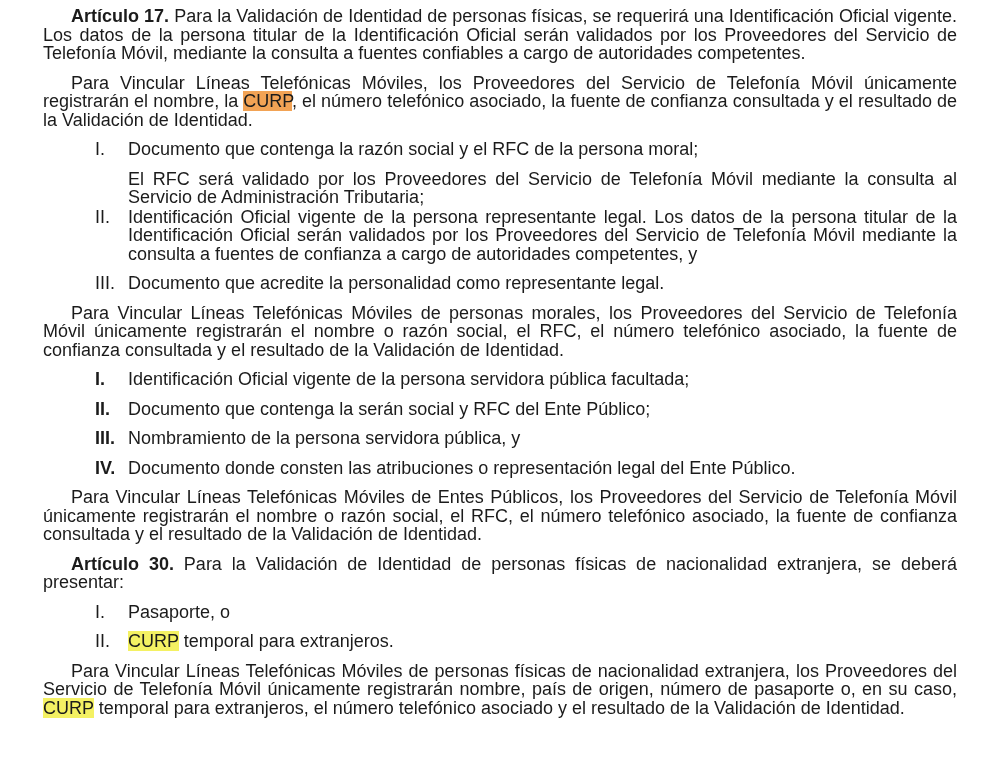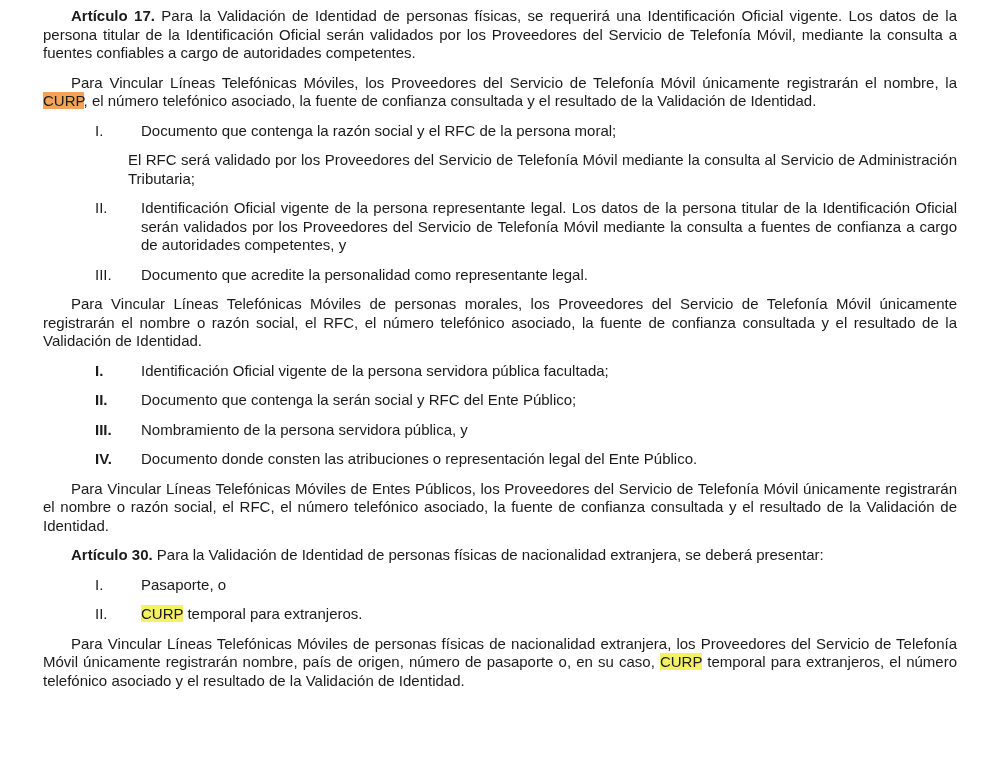--- a/index.html
+++ b/index.html
@@ -12,46 +12,45 @@
     height: 764px;
     overflow: hidden;
     font-family: "Liberation Sans", sans-serif;
   }
   .page {
     box-sizing: border-box;
     width: 1000px;
     height: 553px;
     padding: 7px 43px 4px 43px;
     color: #1b1b1b;
-    font-size: 15px;
+    font-size: 18px;
     line-height: 18.5px;
   }
   .p {
     margin: 0 0 11px 0;
     text-align: justify;
     text-indent: 28px;
   }
   .sub {
-    margin: 0 0 11px 85px;
+    margin: 0 0 1px 85px;
     text-align: justify;
     text-indent: 0;
   }
   .li {
     display: flex;
     margin: 0 0 11px 0;
     padding-left: 52px;
   }
   .num {
     flex: 0 0 33px;
     width: 33px;
   }
   .li-text {
     flex: 1;
     text-align: justify;
-    margin-left: 13px;
   }
   .bold { font-weight: bold; }
   .hl-orange { background: var(--hl-orange, #F2A355); }
   .hl-yellow { background: var(--hl-yellow, #F4F163); }
 </style>
 </head>
 <body style="background: rgb(255, 255, 255);">
 
 <div class="page" style="color: rgb(27, 27, 27);">
     <p class="p"><span class="bold">Artículo 17. </span><span>Para la Validación de Identidad de personas físicas, se requerirá una Identificación Oficial vigente. Los datos de la persona titular de la Identificación Oficial serán validados por los Proveedores del Servicio de Telefonía Móvil, mediante la consulta a fuentes confiables a cargo de autoridades competentes.</span></p>

